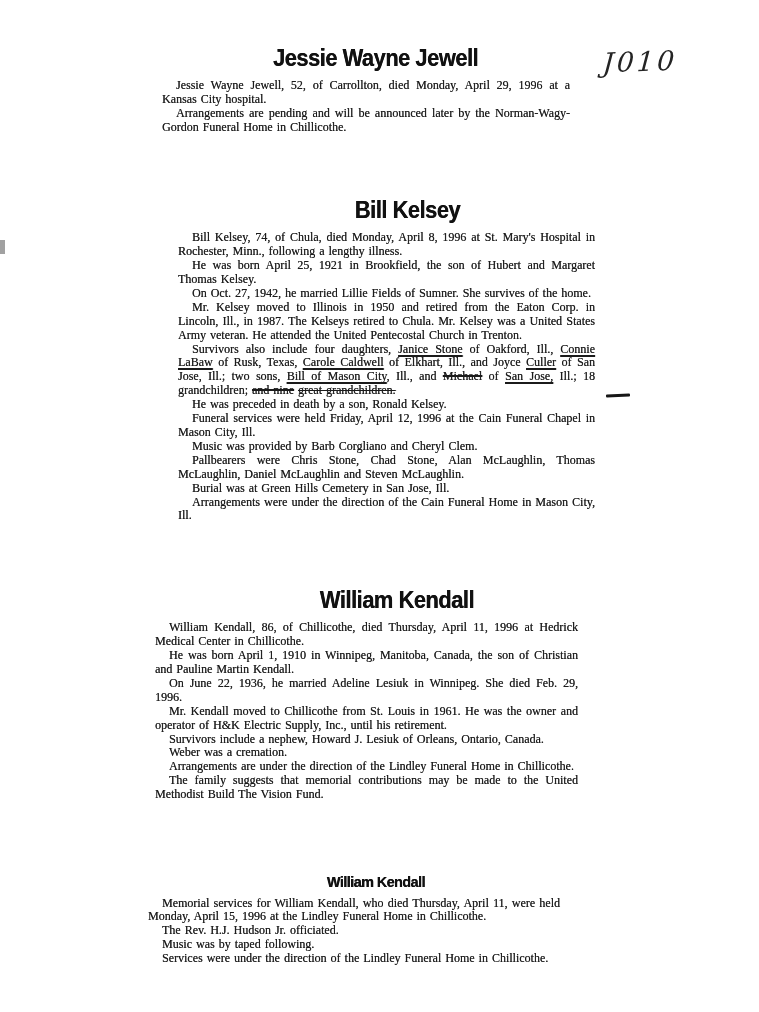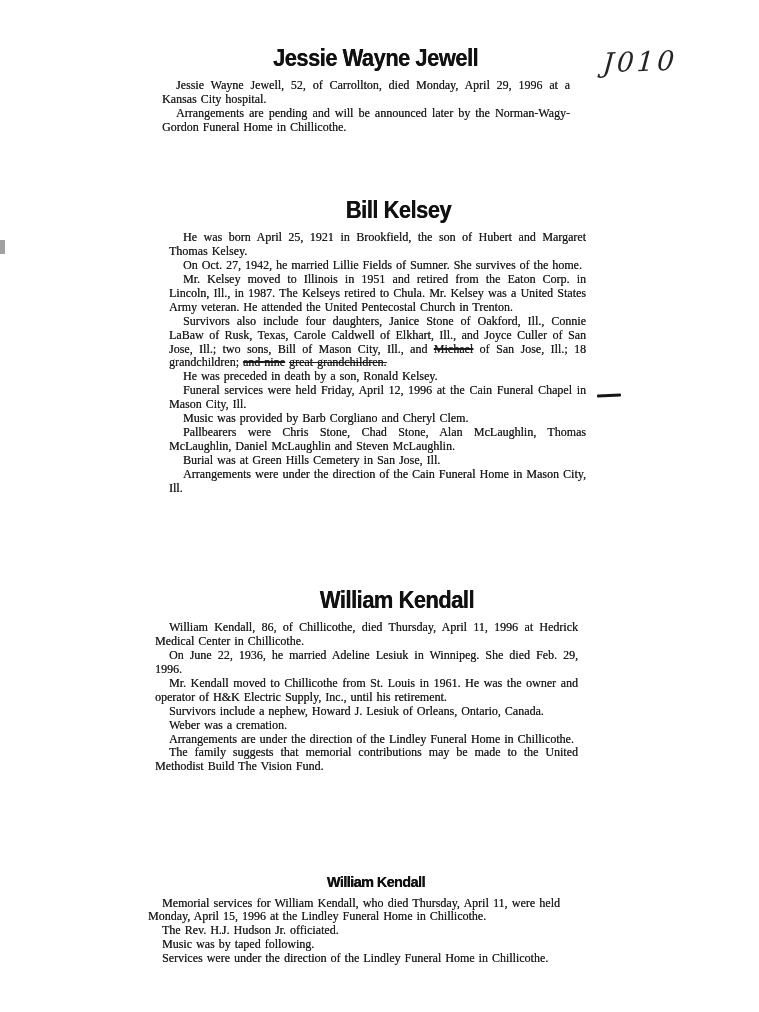--- a/index.html
+++ b/index.html
@@ -43,20 +43,21 @@
   .obit-body p.para {
     margin: 0;
     font-size: 12px;
     line-height: 13.9px;
     text-align: justify;
     text-indent: 14px;
     text-shadow: 0.2px 0 0 rgba(20,20,20,0.75);
     word-spacing: 1px;
   }
   .mark-underline {
+    text-decoration: underline;
     text-decoration-thickness: 1.5px;
     text-underline-offset: 1.5px;
   }
   .mark-strike {
     text-decoration: line-through;
     text-decoration-thickness: 2px;
     margin-top: 27px;
   }
   .mark-strike-light {
     text-decoration: line-through;
@@ -88,21 +89,21 @@
     left: 0;
     top: 240px;
     width: 5px;
     height: 14px;
     background: #8a8a8a;
     opacity: 0.8;
   }
   
   .s1 { top: 46px;  left: 162px; width: 408px; }
   .s1 .obit-title { padding-left: 20px; }
-  .s2 { top: 198px; left: 169px; width: 417px; }
+  .s2 { top: 198px; left: 178px; width: 417px; }
   .s2 .obit-title { padding-left: 44px; }
   .s3 { top: 588px; left: 155px; width: 423px; }
   .s3 .obit-title { padding-left: 64px; }
   .s4 { top: 874px; left: 148px; width: 412px; }
   .s4 .obit-title { padding-left: 46px; }
 </style>
 </head>
 <body>
 
 <div class="page">
@@ -115,38 +116,40 @@
     <h2 class="obit-title">Jessie Wayne Jewell</h2>
     <div class="obit-body">
         <p class="para"><span>Jessie Wayne Jewell, 52, of Carrollton, died Monday, April 29, 1996 at a Kansas City hospital.</span></p>
         <p class="para"><span>Arrangements are pending and will be announced later by the Norman-Wagy-Gordon Funeral Home in Chillicothe.</span></p>
       </div>
   </section>
 
   <section class="obit s2">
     <h2 class="obit-title">Bill Kelsey</h2>
     <div class="obit-body">
+        <p class="para"><span>Bill Kelsey, 74, of Chula, died Monday, April 8, 1996 at St. Mary's Hospital in Rochester, Minn., following a lengthy illness.</span></p>
         <p class="para"><span>He was born April 25, 1921 in Brookfield, the son of Hubert and Margaret Thomas Kelsey.</span></p>
         <p class="para"><span>On Oct. 27, 1942, he married Lillie Fields of Sumner. She survives of the home.</span></p>
-        <p class="para"><span>Mr. Kelsey moved to Illinois in 1951 and retired from the Eaton Corp. in Lincoln, Ill., in 1987. The Kelseys retired to Chula. Mr. Kelsey was a United States Army veteran. He attended the United Pentecostal Church in Trenton.</span></p>
+        <p class="para"><span>Mr. Kelsey moved to Illinois in 1950 and retired from the Eaton Corp. in Lincoln, Ill., in 1987. The Kelseys retired to Chula. Mr. Kelsey was a United States Army veteran. He attended the United Pentecostal Church in Trenton.</span></p>
         <p class="para"><span>Survivors also include four daughters, </span><span class="mark-underline">Janice Stone</span><span> of Oakford, Ill., </span><span class="mark-underline">Connie LaBaw</span><span> of Rusk, Texas, </span><span class="mark-underline">Carole Caldwell</span><span> of Elkhart, Ill., and Joyce </span><span class="mark-underline">Culler</span><span> of San Jose, Ill.; two sons, </span><span class="mark-underline">Bill of Mason City</span><span>, Ill., and </span><span class="mark-strike">Michael</span><span> of </span><span class="mark-underline">San Jose,</span><span> Ill.; 18 grandchildren; </span><span class="mark-strike">and nine</span><span> </span><span class="mark-strike-light">great-grandchildren.</span></p>
         <p class="para"><span>He was preceded in death by a son, Ronald Kelsey.</span></p>
         <p class="para"><span>Funeral services were held Friday, April 12, 1996 at the Cain Funeral Chapel in Mason City, Ill.</span></p>
         <p class="para"><span>Music was provided by Barb Corgliano and Cheryl Clem.</span></p>
         <p class="para"><span>Pallbearers were Chris Stone, Chad Stone, Alan McLaughlin, Thomas McLaughlin, Daniel McLaughlin and Steven McLaughlin.</span></p>
         <p class="para"><span>Burial was at Green Hills Cemetery in San Jose, Ill.</span></p>
         <p class="para"><span>Arrangements were under the direction of the Cain Funeral Home in Mason City, Ill.</span></p>
       </div>
     <div class="pen-dash"></div>
   </section>
 
   <section class="obit s3">
     <h2 class="obit-title">William Kendall</h2>
     <div class="obit-body">
         <p class="para"><span>William Kendall, 86, of Chillicothe, died Thursday, April 11, 1996 at Hedrick Medical Center in Chillicothe.</span></p>
+        <p class="para"><span>He was born April 1, 1910 in Winnipeg, Manitoba, Canada, the son of Christian and Pauline Martin Kendall.</span></p>
         <p class="para"><span>On June 22, 1936, he married Adeline Lesiuk in Winnipeg. She died Feb. 29, 1996.</span></p>
         <p class="para"><span>Mr. Kendall moved to Chillicothe from St. Louis in 1961. He was the owner and operator of H&amp;K Electric Supply, Inc., until his retirement.</span></p>
         <p class="para"><span>Survivors include a nephew, Howard J. Lesiuk of Orleans, Ontario, Canada.</span></p>
         <p class="para"><span>Weber was a cremation.</span></p>
         <p class="para"><span>Arrangements are under the direction of the Lindley Funeral Home in Chillicothe.</span></p>
         <p class="para"><span>The family suggests that memorial contributions may be made to the United Methodist Build The Vision Fund.</span></p>
       </div>
   </section>
 
   <section class="obit s4">

